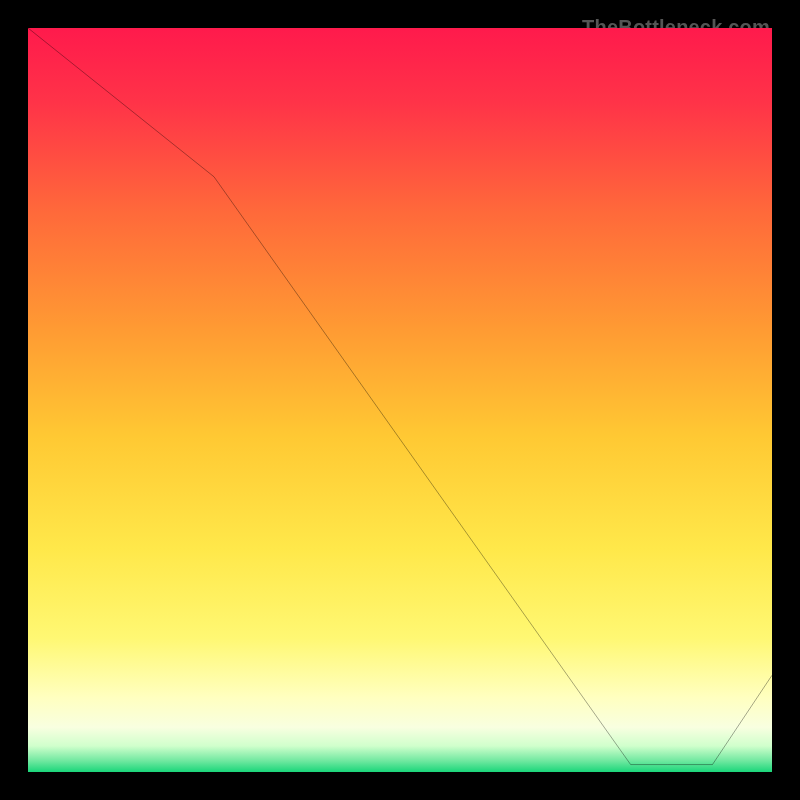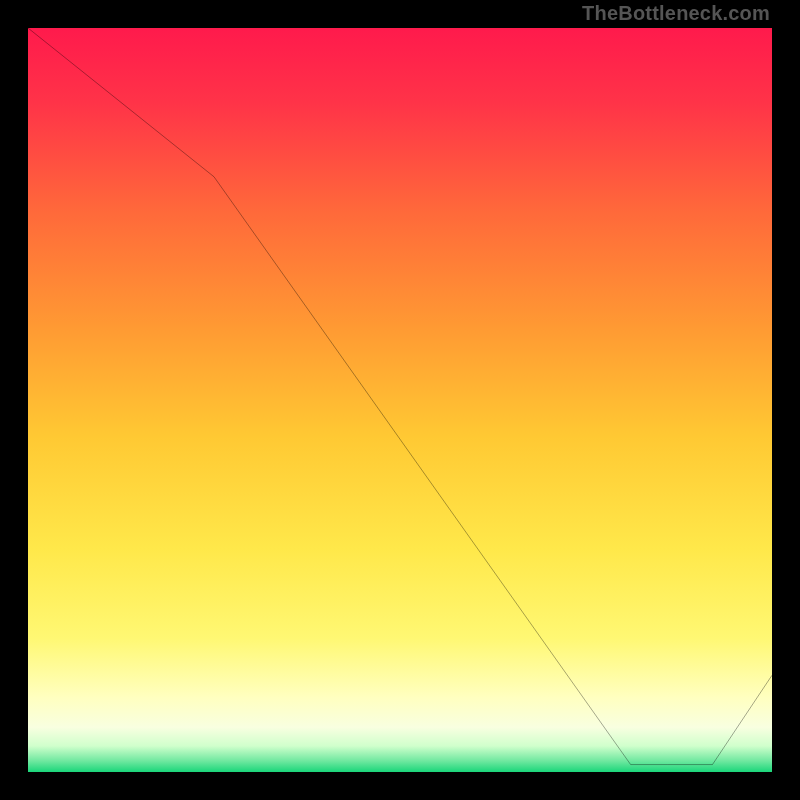--- a/index.html
+++ b/index.html
@@ -29,21 +29,21 @@
     inset: 0;
   }
   .line-svg {
     position: absolute;
     inset: 0;
     width: 100%;
     height: 100%;
   }
   .watermark {
     position: absolute;
-    top: 2px;
+    top: 16px;
     right: 30px;
     color: #555;
     font-size: 20px;
     font-weight: 600;
     letter-spacing: 0.2px;
     user-select: none;
   }
   .flat-label {
     position: absolute;
     color: #a04040;

